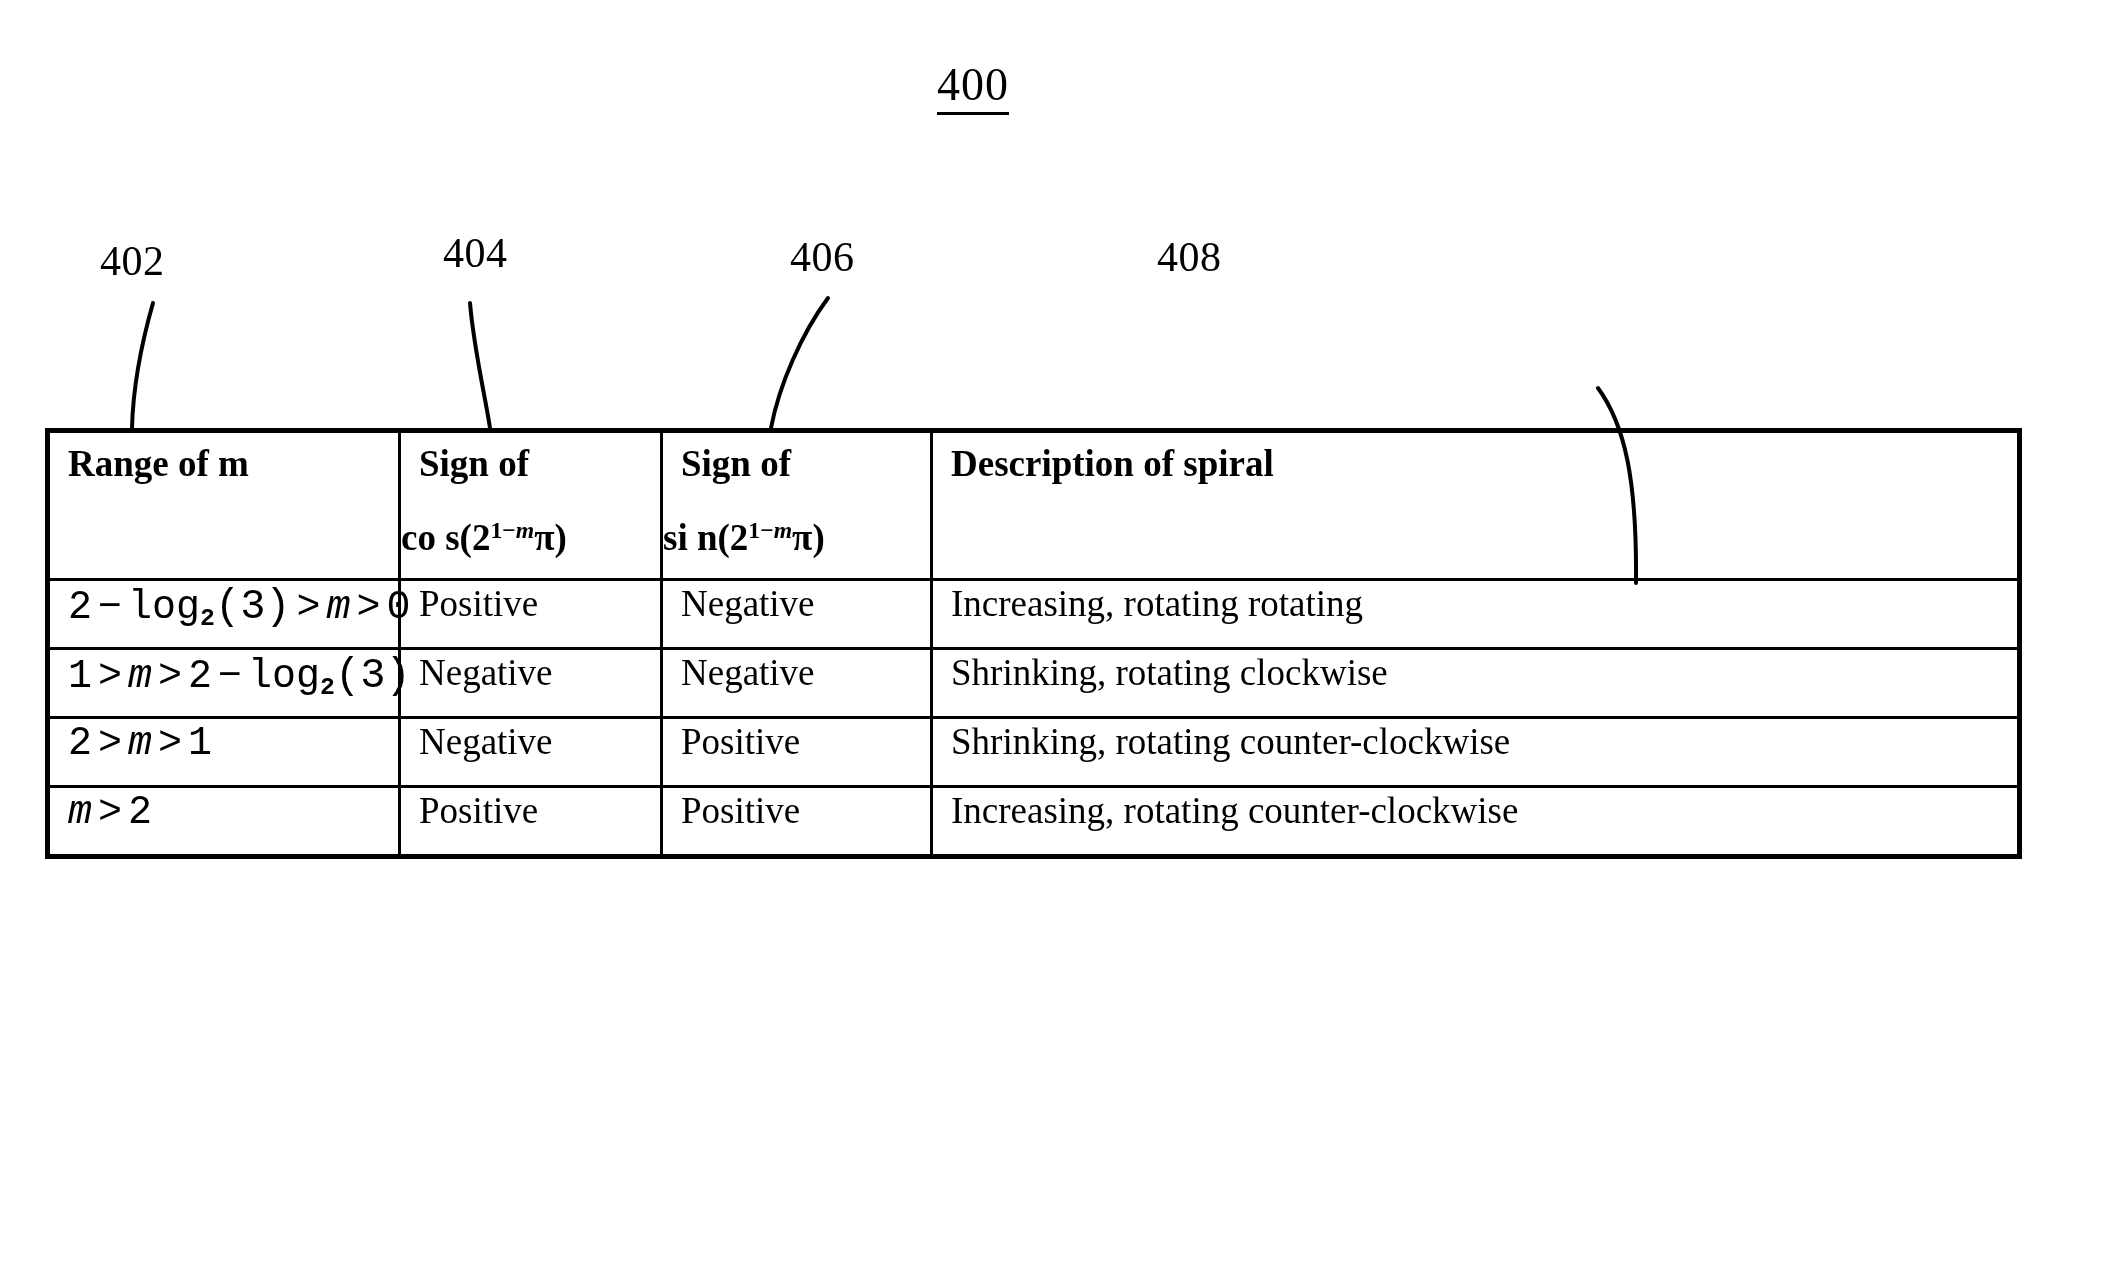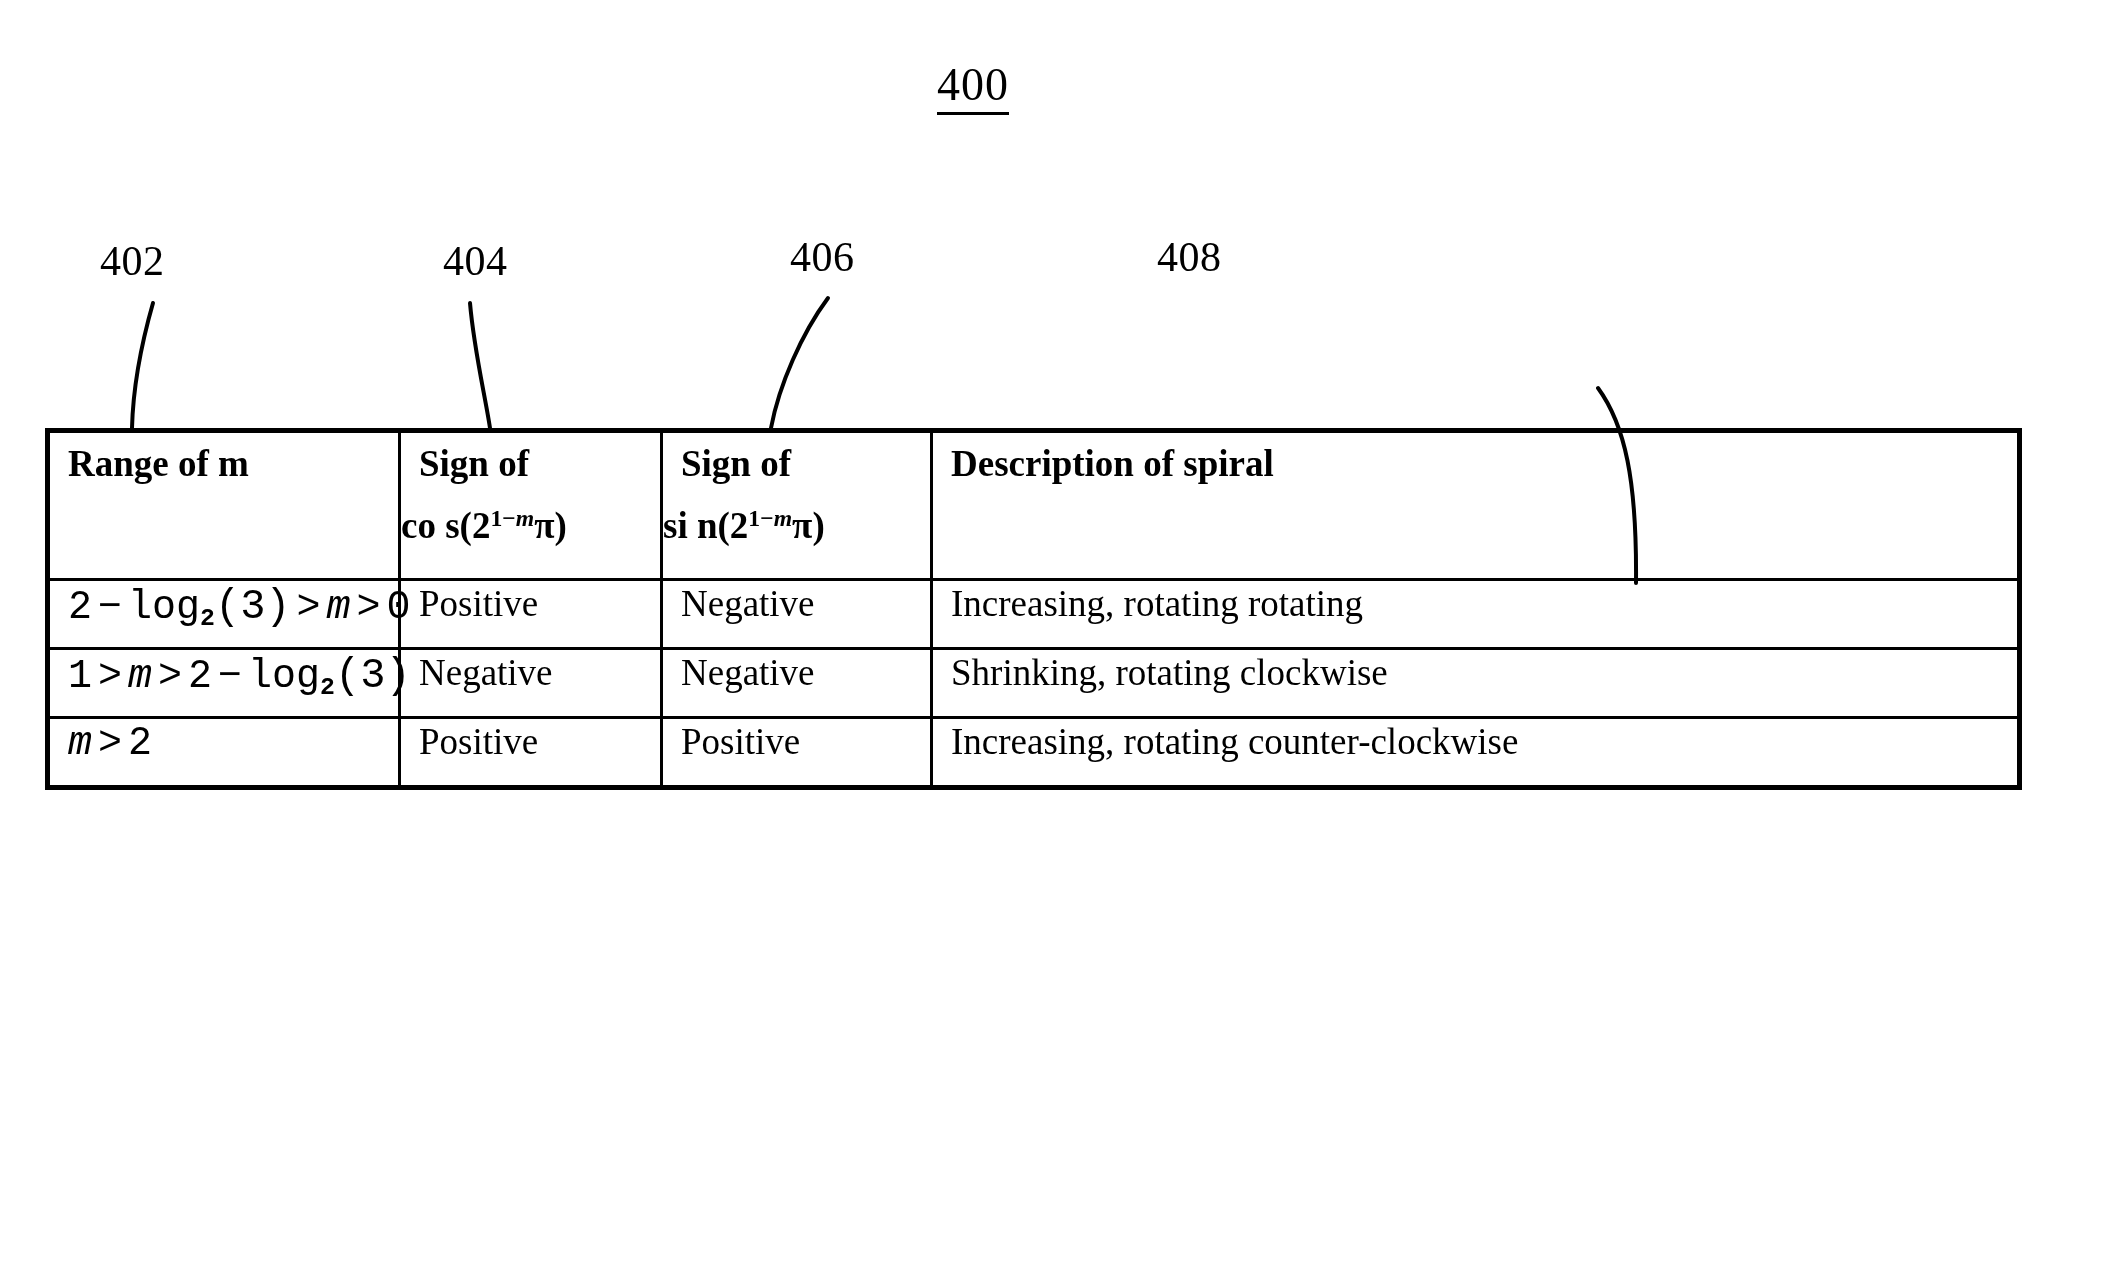--- a/index.html
+++ b/index.html
@@ -34,21 +34,21 @@
 
   
   .callout-label {
     position: absolute;
     font-size: 42px;
     line-height: 1;
     letter-spacing: 0.5px;
     white-space: nowrap;
   }
   #callout-402 { left: 100px;  top: 240px; }
-  #callout-404 { left: 443px;  top: 240px; }
+  #callout-404 { left: 443px;  top: 232px; }
   #callout-406 { left: 790px;  top: 236px; }
   #callout-408 { left: 1157px; top: 236px; }
 
   #leader-lines {
     position: absolute;
     left: 0;
     top: 0;
     width: 2119px;
     height: 1272px;
     pointer-events: none;
@@ -86,21 +86,21 @@
     vertical-align: top;
   }
   .hdr-inner {
     padding: 12px 0 0 18px;
     font-weight: bold;
     font-size: 37px;
     line-height: 1.0;
     font-family: "Liberation Serif", "DejaVu Serif", serif;
   }
   .hdr-line2 {
-    margin-top: 22px;
+    margin-top: 34px;
     font-weight: bold;
     font-size: 37px;
     white-space: nowrap;
   }
 
   
   tr.data-row td {
     height: 66px;
     vertical-align: middle;
   }
@@ -212,20 +212,36 @@
           <div class="cell-inner">Negative</div>
         </td>
         <td>
           <div class="cell-inner">Negative</div>
         </td>
         <td>
           <div class="cell-inner">Shrinking, rotating clockwise</div>
         </td>
       </tr>
 
+      <tr class="data-row">
+        <td>
+          <div class="cell-inner cell-math">
+            <span class="mnum">2</span><span class="op">&gt;</span><span class="mvar">m</span><span class="op">&gt;</span><span class="mnum">1</span>
+          </div>
+        </td>
+        <td>
+          <div class="cell-inner">Negative</div>
+        </td>
+        <td>
+          <div class="cell-inner">Positive</div>
+        </td>
+        <td>
+          <div class="cell-inner">Shrinking, rotating counter-clockwise</div>
+        </td>
+      </tr>
 
       <tr class="data-row">
         <td>
           <div class="cell-inner cell-math">
             <span class="mvar">m</span><span class="op">&gt;</span><span class="mnum">2</span>
           </div>
         </td>
         <td>
           <div class="cell-inner">Positive</div>
         </td>

